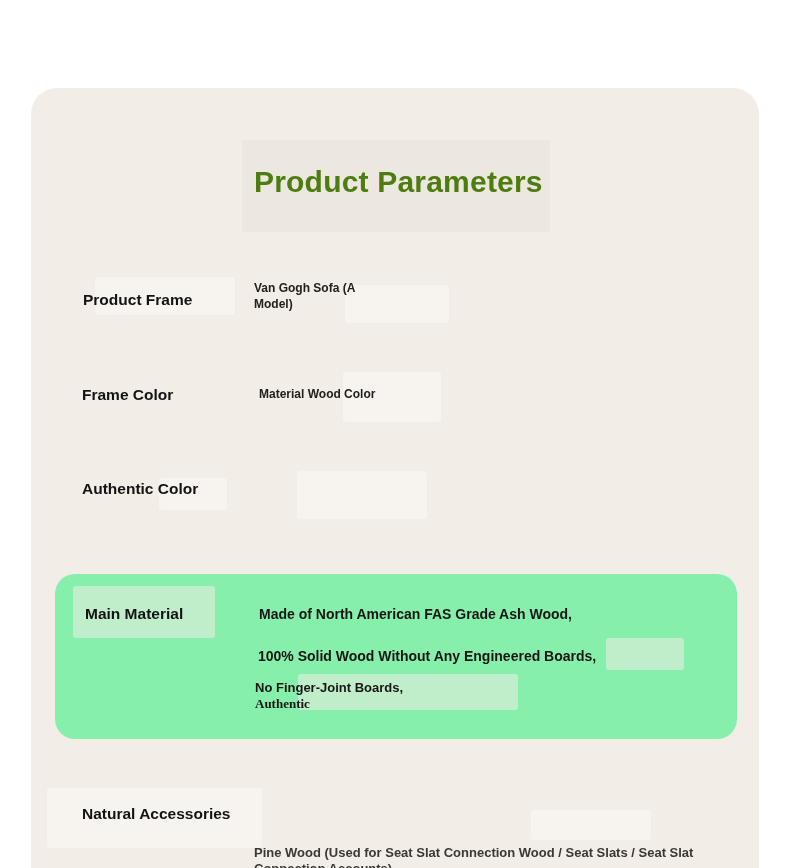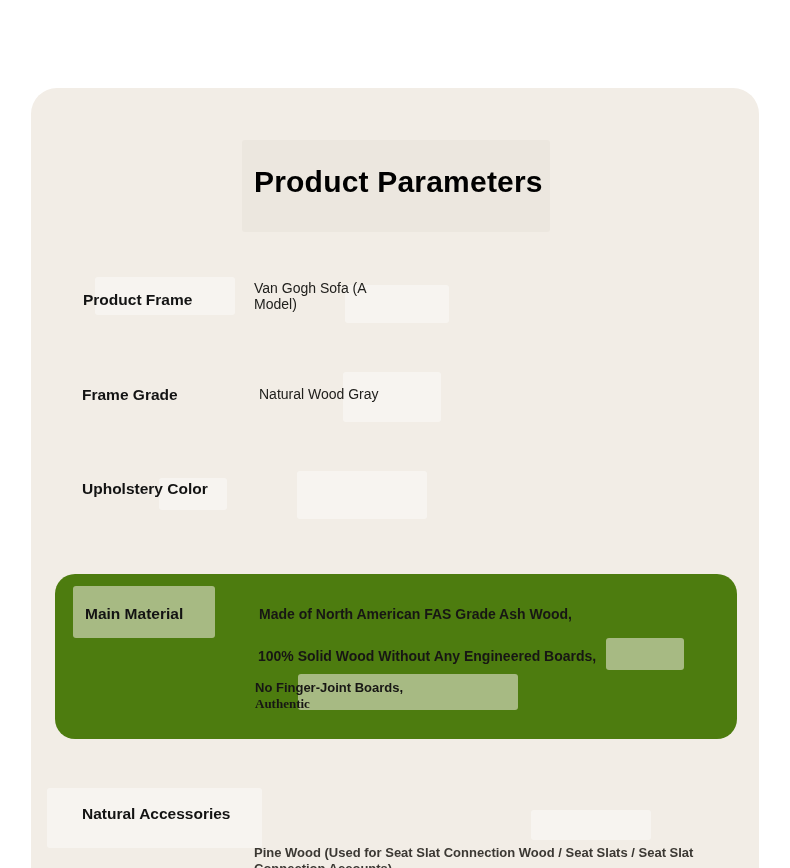--- a/index.html
+++ b/index.html
@@ -34,52 +34,52 @@
   .patch.beige  { background: rgba(242,236,228,0.55); }
   .page-title {
     position: absolute;
     left: 223px;
     top: 76px;
     margin: 0;
     font-size: 30px;
     line-height: 36px;
     font-weight: 700;
     letter-spacing: 0.2px;
-    color: #000000;
+    color: #4d7c0f;
     white-space: nowrap;
   }
   .row-label {
     position: absolute;
     font-size: 15.5px;
     line-height: 18px;
     font-weight: 700;
     color: #131313;
     white-space: nowrap;
   }
   .row-value {
     position: absolute;
-    font-size: 14px;
+    font-size: 12px;
     line-height: 15.5px;
-    font-weight: 400;
+    font-weight: 700;
     color: #21201d;
   }
   .row-value.muted { color: #4e4b45; }
   .label-1 { left: 52px;  top: 203px; }
   .value-1 { left: 223px; top: 193px; width: 126px; }
   .label-2 { left: 51px;  top: 298px; }
   .value-2 { left: 228px; top: 299px; white-space: nowrap; }
   .label-3 { left: 51px;  top: 392px; }
   .value-3 { left: 224px; top: 384px; width: 134px; }
   .material-card {
     position: absolute;
     left: 24px;
     top: 486px;
     width: 682px;
     height: 165px;
-    background: #4d7c0f;
+    background: #86efac;
     border-radius: 20px;
   }
   .material-label {
     position: absolute;
     left: 30px;
     top: 31px;
     font-size: 15.5px;
     line-height: 18px;
     font-weight: 700;
     color: #131313;
@@ -140,24 +140,24 @@
   <div class="patch light" style="left:128px; top:390px; width:68px;  height:32px;"></div>
   <div class="patch light" style="left:266px; top:383px; width:130px; height:48px;"></div>
   <div class="patch light" style="left:16px;  top:700px; width:215px; height:60px;"></div>
   <div class="patch light" style="left:500px; top:722px; width:120px; height:30px;"></div>
 
   <h1 class="page-title">Product Parameters</h1>
 
   <div class="row-label label-1">Product Frame</div>
   <div class="row-value value-1">Van Gogh Sofa (A Model)</div>
 
-  <div class="row-label label-2">Frame Grade</div>
-  <div class="row-value value-2">Natural Wood Gray</div>
+  <div class="row-label label-2">Frame Color</div>
+  <div class="row-value value-2">Material Wood Color</div>
 
-  <div class="row-label label-3">Upholstery Color</div>
+  <div class="row-label label-3">Authentic Color</div>
 
   <div class="material-card">
     <div class="patch beige" style="left:18px;  top:12px;  width:142px; height:52px;"></div>
     <div class="patch beige" style="left:551px; top:64px;  width:78px;  height:32px;"></div>
     <div class="patch beige" style="left:243px; top:100px; width:220px; height:36px;"></div>
     <div class="material-label">Main Material</div>
     <div class="material-line-1">Made of North American FAS Grade Ash Wood,</div>
     <div class="material-line-2">100% Solid Wood Without Any Engineered Boards,</div>
     <div class="material-line-3">No Finger-Joint Boards,</div>
     <div class="material-line-4">Authentic</div>

